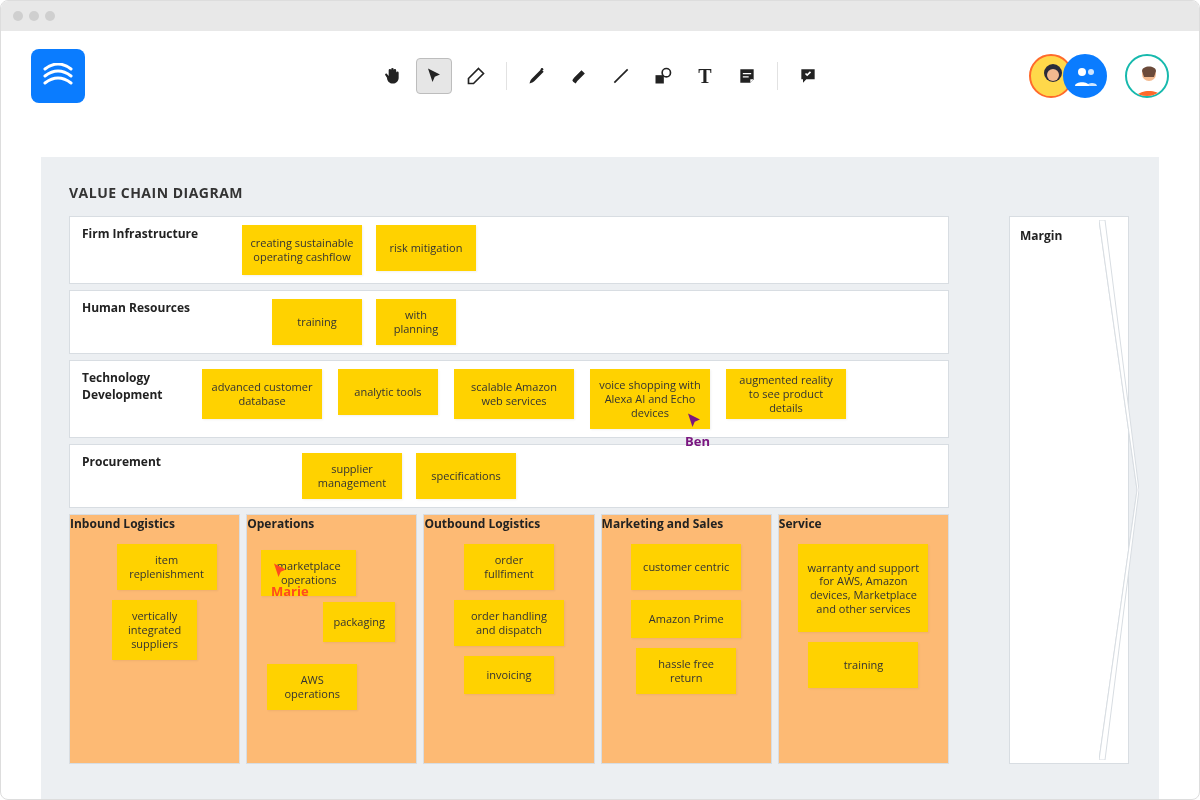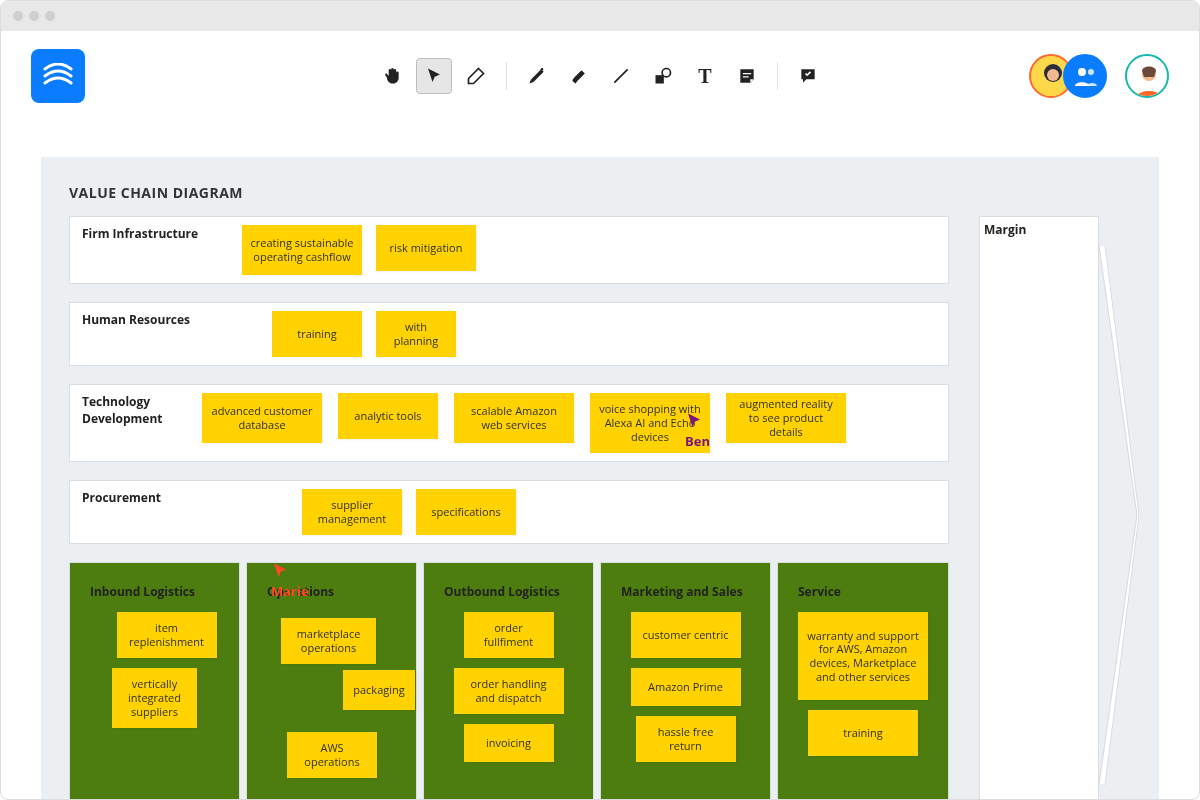--- a/index.html
+++ b/index.html
@@ -26,30 +26,30 @@
 .avatar.ring-orange { border: 2px solid #ff6a2b; background: #ffd84a; }
 .avatar.ring-teal { border: 2px solid #17b9ad; background: #fff; }
 .avatar.blue-circle { background: #0a7cff; border: 2px solid #0a7cff; margin-left: -10px; display: flex; align-items: center; justify-content: center; }
 .avatar svg { display: block; }
 
 .canvas-wrap { position: absolute; top: 120px; bottom: 0; left: 0; right: 0; overflow: hidden; }
 .canvas { position: absolute; left: 40px; right: 40px; top: 36px; bottom: -6px; background: #eceff2; padding: 26px 28px 10px 28px; }
 
 .diagram-title { font-size: 14px; font-weight: 700; color: #333; letter-spacing: 0.5px; margin-bottom: 14px; }
 
-.support-row { background: #fff; border: 1px solid #d8dde2; margin-bottom: 18px; padding: 8px 10px 8px 12px; display: flex; align-items: center; min-height: 56px; gap: 10px; width: 880px; }
+.support-row { background: #fff; border: 1px solid #d8dde2; margin-bottom: 6px; padding: 8px 10px 8px 12px; display: flex; align-items: center; min-height: 56px; gap: 10px; width: 880px; }
 .support-row .row-label { font-size: 12px; font-weight: 700; color: #222; width: 150px; flex-shrink: 0; align-self: flex-start; }
 
 .note { background: #ffd200; color: #333; font-size: 11px; padding: 6px 8px; text-align: center; display: flex; align-items: center; justify-content: center; line-height: 1.25; box-shadow: 1px 1px 2px rgba(0,0,0,0.06); }
 
 .primary-row { display: flex; gap: 6px; margin-top: 6px; width: 880px; }
-.primary-col { background: #4d7c0f; border: 1px solid #d8dde2; flex: 1; padding: 20px; display: flex; flex-direction: column; gap: 10px; min-height: 250px; position: relative; }
+.primary-col { background: #fdba74; border: 1px solid #d8dde2; flex: 1; padding: 0; display: flex; flex-direction: column; gap: 10px; min-height: 250px; position: relative; }
 .primary-col .col-label { font-size: 12px; font-weight: 700; color: #222; margin-bottom: 2px; }
 
-.margin-box { position: absolute; left: 910px; top: 0; width: 120px; bottom: 0; background: #fff; border: 1px solid #d8dde2; padding: 4px; }
+.margin-box { position: absolute; left: 940px; top: 0; width: 120px; bottom: 0; background: #fff; border: 1px solid #d8dde2; padding: 10px; }
 .margin-arrow { position: absolute; left: 1030px; top: 50%; transform: translateY(-50%); pointer-events: none; }
 .margin-label { font-size: 12px; font-weight: 700; color: #222; }
 
 .diagram-body { position: relative; }
 
 .cursor { position: absolute; z-index: 30; pointer-events: none; }
 .cursor svg { display: block; }
 .cursor .tag { font-size: 13px; font-weight: 700; margin-top: 2px; }
 .cursor.ben .tag { color: #7b1680; }
 .cursor.marie .tag { color: #ff4a1f; }

